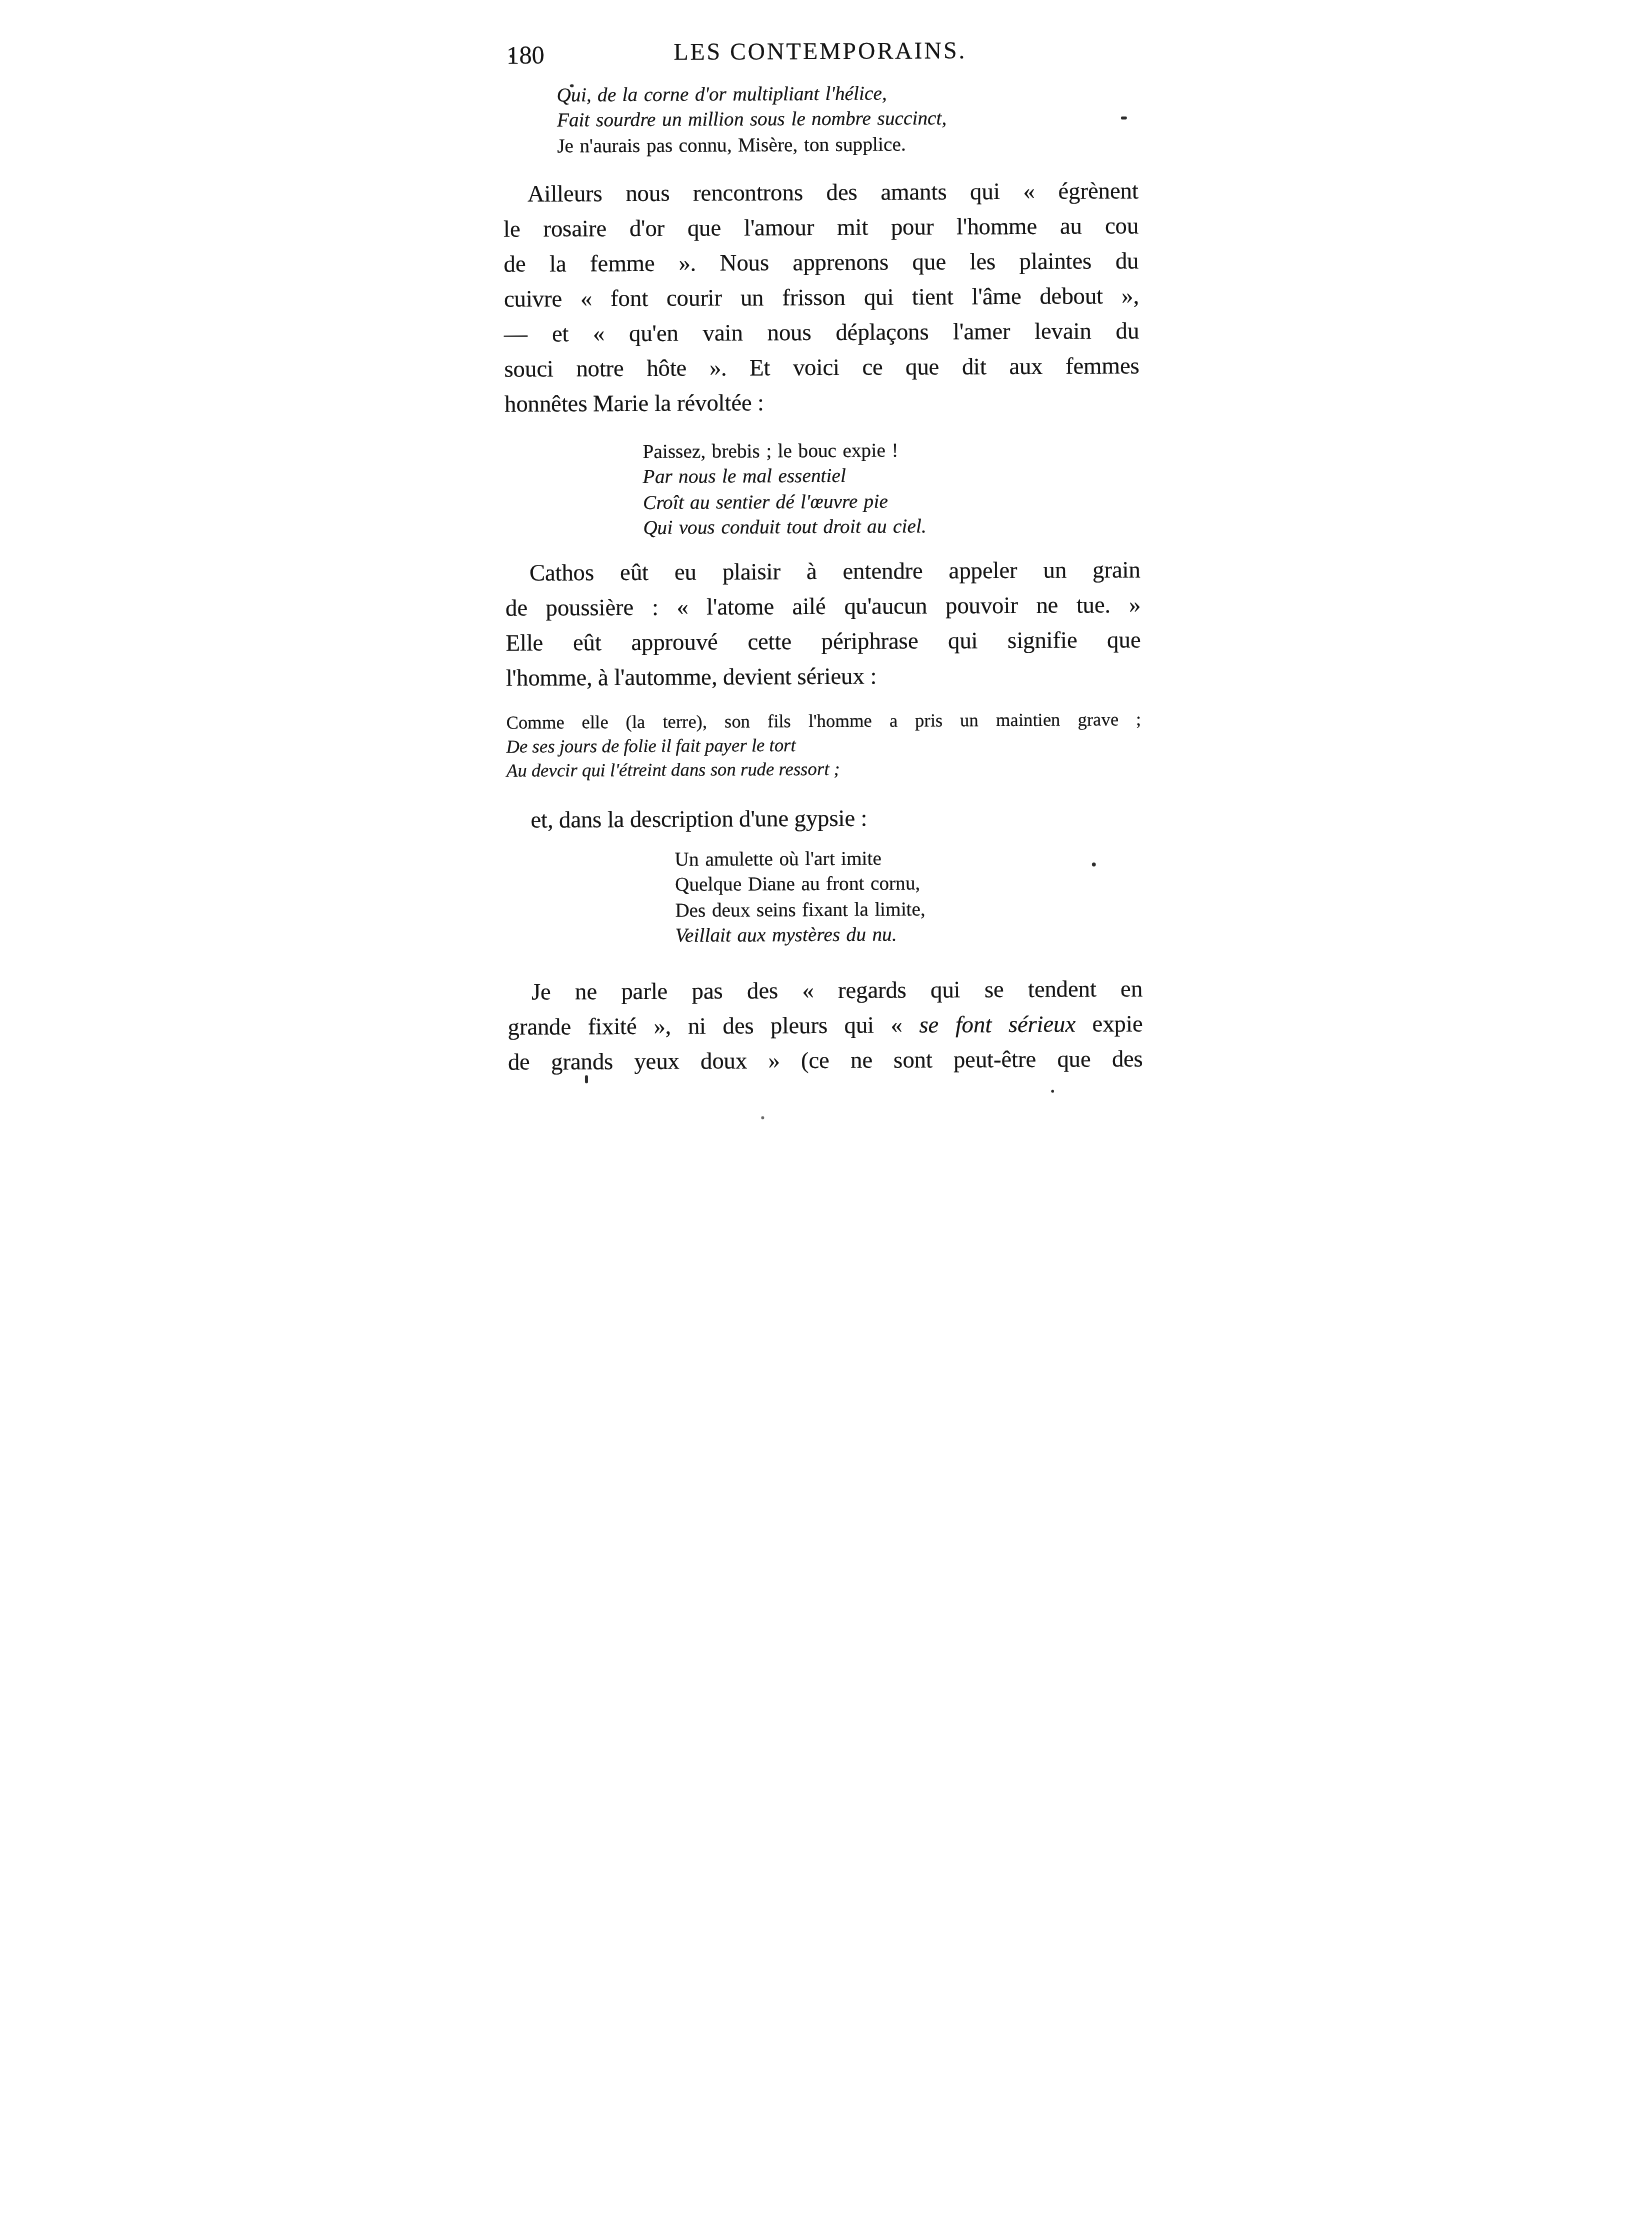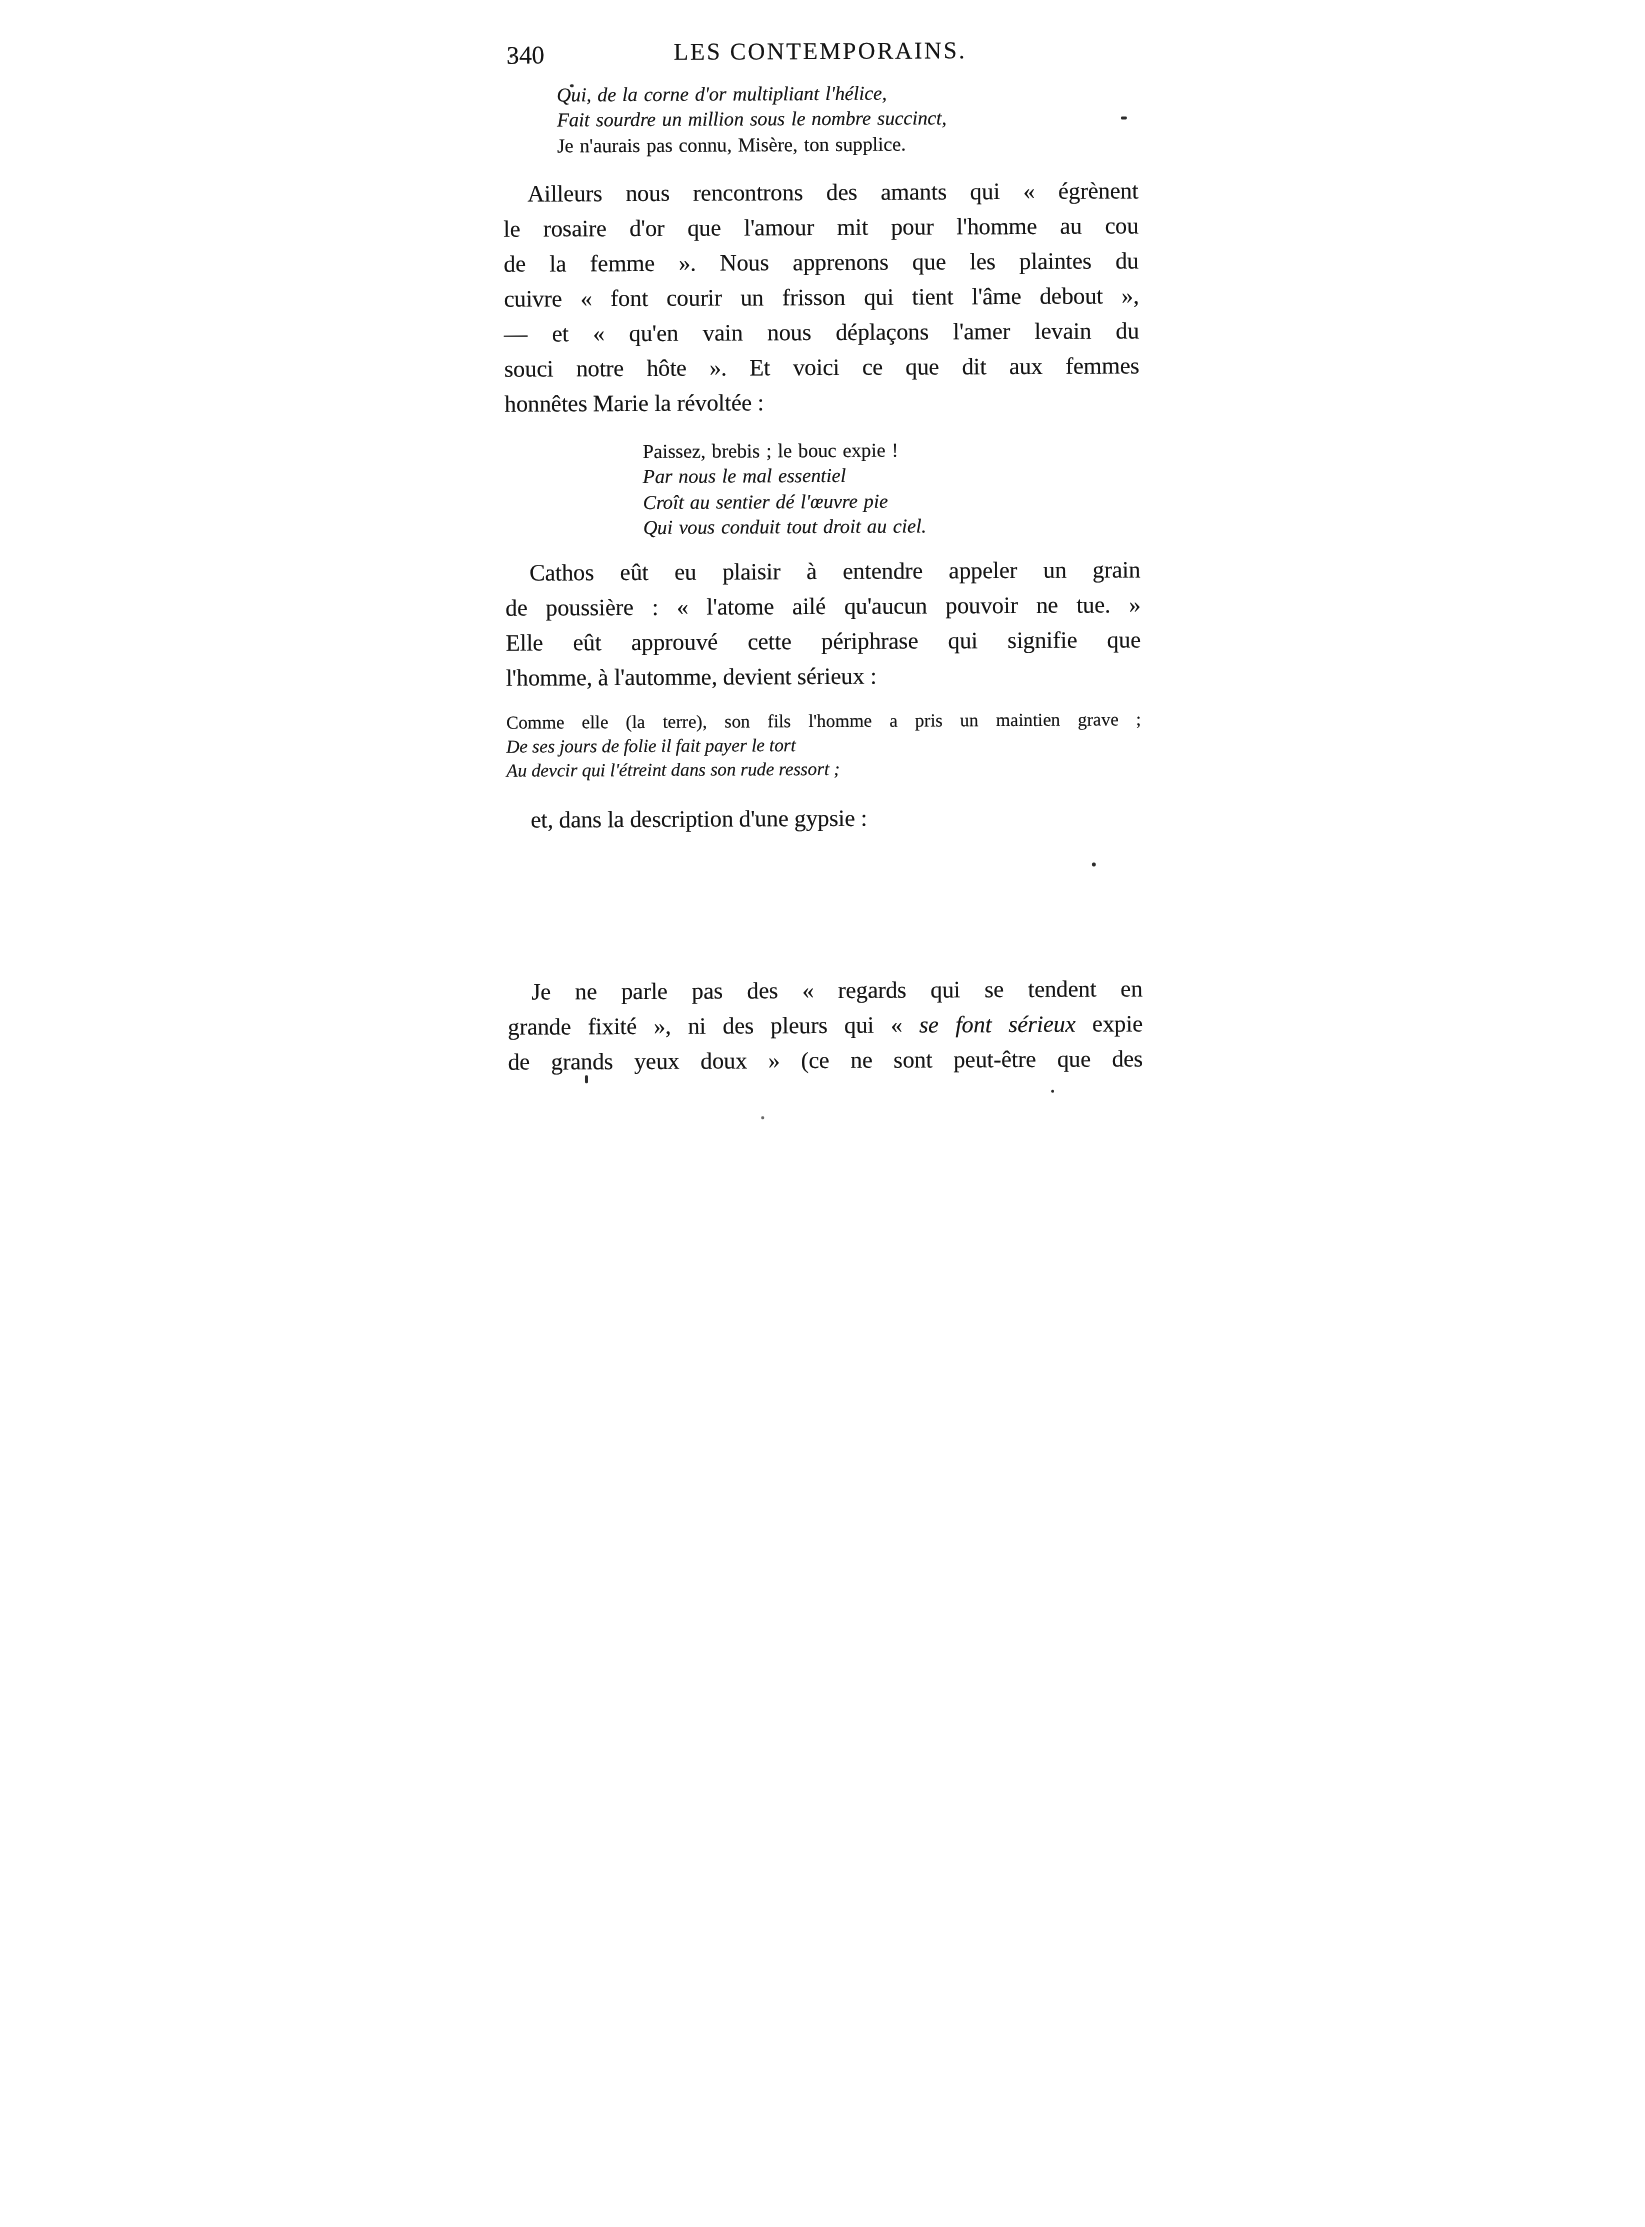--- a/index.html
+++ b/index.html
@@ -36,21 +36,21 @@
   
   .speck{position:absolute;background:#2c2c2c;border-radius:50%;}
 </style>
 </head>
 <body>
 
 <div class="page">
   <div class="rot">
 
     <div class="blk header ink">
-      <span class="pagenum">340</span>
+      <span class="pagenum">180</span>
       <span class="runtitle">LES CONTEMPORAINS.</span>
     </div>
 
     <div class="blk ink" style="left:559px;top:81px;">
       <div class="vline it">Qui, de la corne d'or multipliant l'hélice,</div>
       <div class="vline it">Fait sourdre un million sous le nombre succinct,</div>
       <div class="vline">Je n'aurais pas connu, Misère, ton supplice.</div>
     </div>
 
     <div class="blk ink" style="left:505px;top:175px;width:635px;">
@@ -80,20 +80,26 @@
     <div class="blk ink" style="left:505px;top:709px;">
       <div class="v3line v3just">Comme elle (la terre), son fils l'homme a pris un maintien grave ;</div>
       <div class="v3line it">De ses jours de folie il fait payer le tort</div>
       <div class="v3line it">Au devcir qui l'étreint dans son rude ressort ;</div>
     </div>
 
     <div class="blk ink" style="left:505px;top:801px;width:635px;">
       <div class="pline last indent">et, dans la description d'une gypsie :</div>
     </div>
 
+    <div class="blk ink" style="left:673px;top:846px;">
+      <div class="vline">Un amulette où l'art imite</div>
+      <div class="vline">Quelque Diane au front cornu,</div>
+      <div class="vline">Des deux seins fixant la limite,</div>
+      <div class="vline it">Veillait aux mystères du nu.</div>
+    </div>
 
     <div class="blk ink" style="left:505px;top:973px;width:635px;">
       <div class="pline indent">Je ne parle pas des « regards qui se tendent en</div>
       <div class="pline"><span>grande fixité », ni des pleurs qui « </span><span class="it">se font sérieux</span><span> expie</span></div>
       <div class="pline">de grands yeux doux » (ce ne sont peut-être que des</div>
     </div>
 
     <div class="speck" style="left:512px;top:53px;width:3.2px;height:3.2px;"></div>
     <div class="speck" style="left:572px;top:83px;width:3.8px;height:3.2px;"></div>
     <div class="speck" style="left:1123px;top:118px;width:5.7px;height:2.5px;border-radius:1.3px;"></div>

